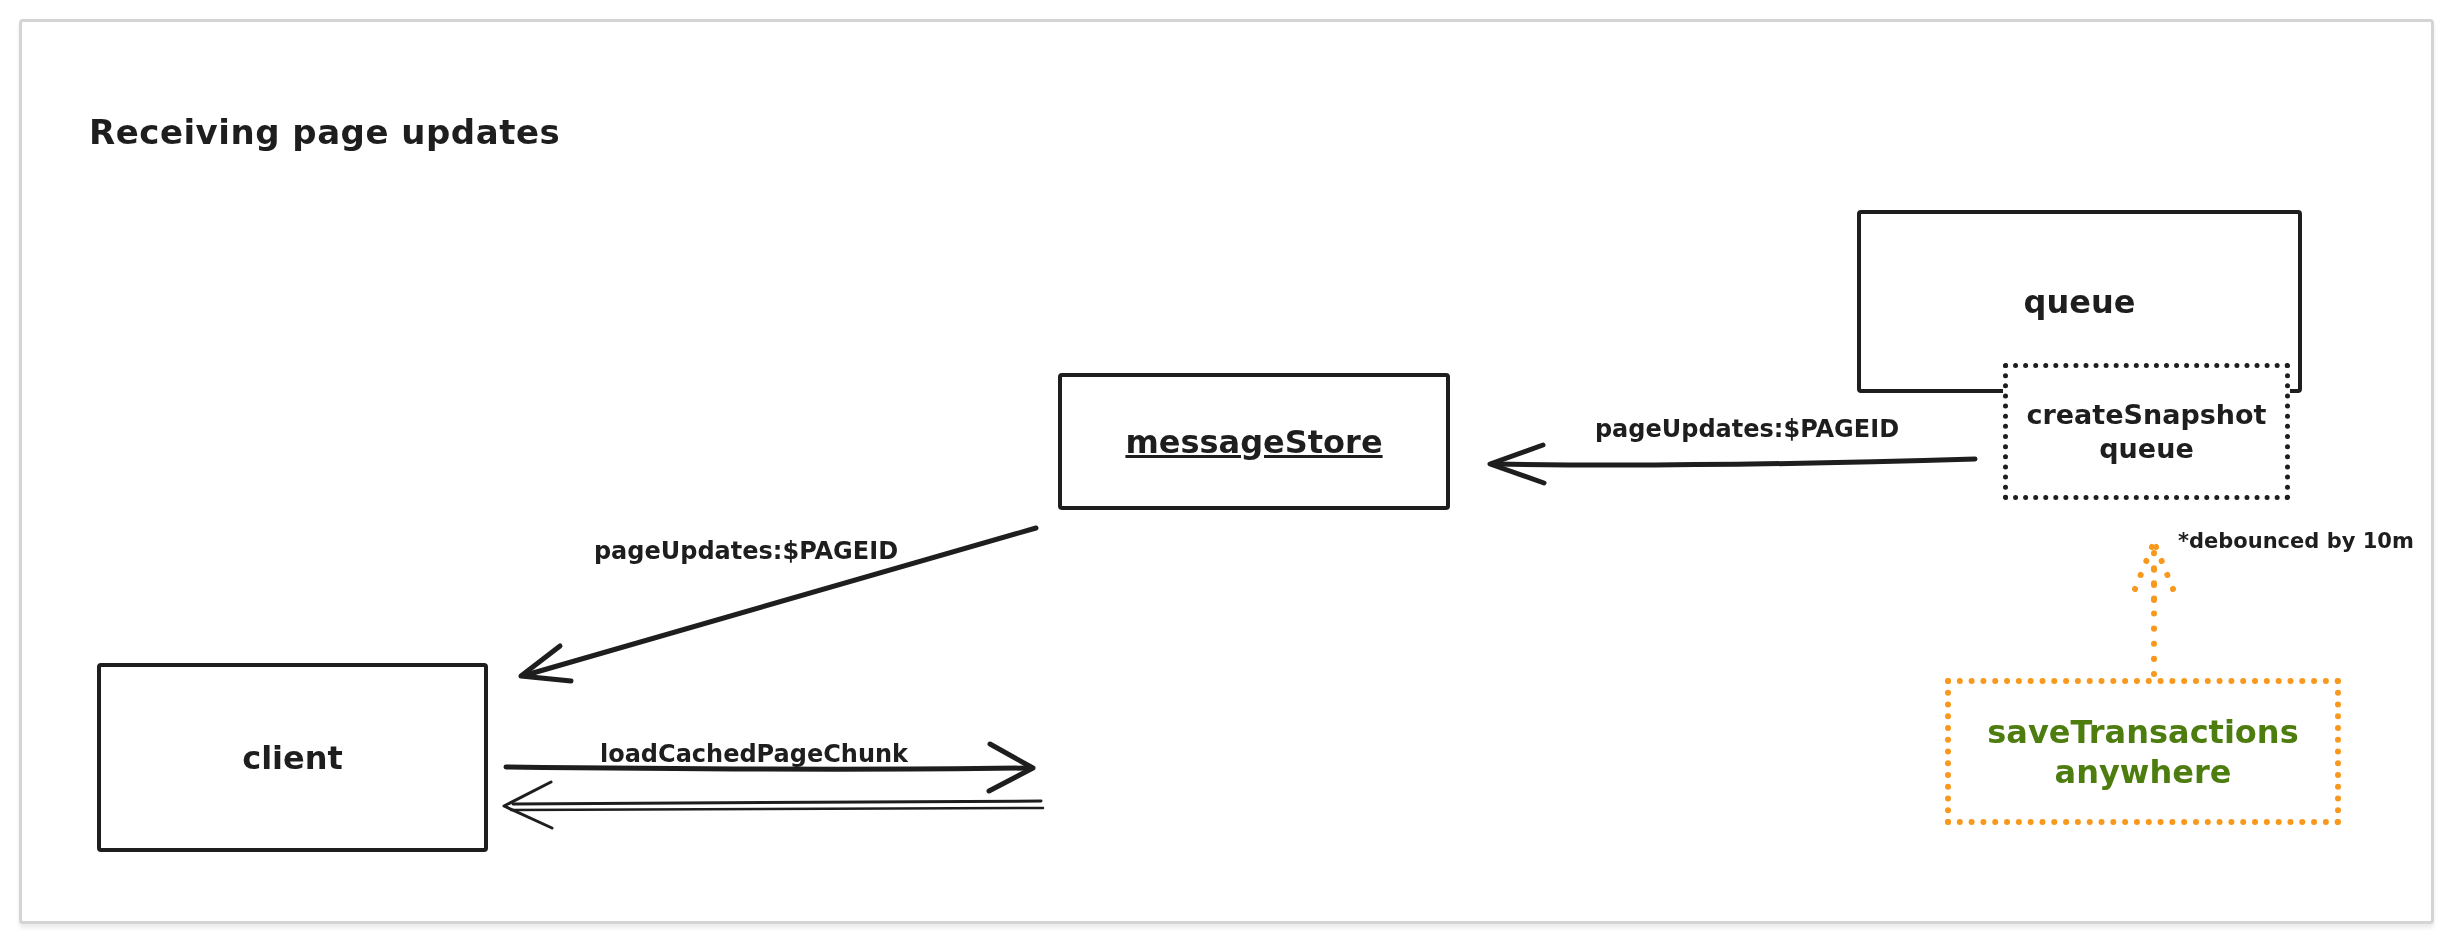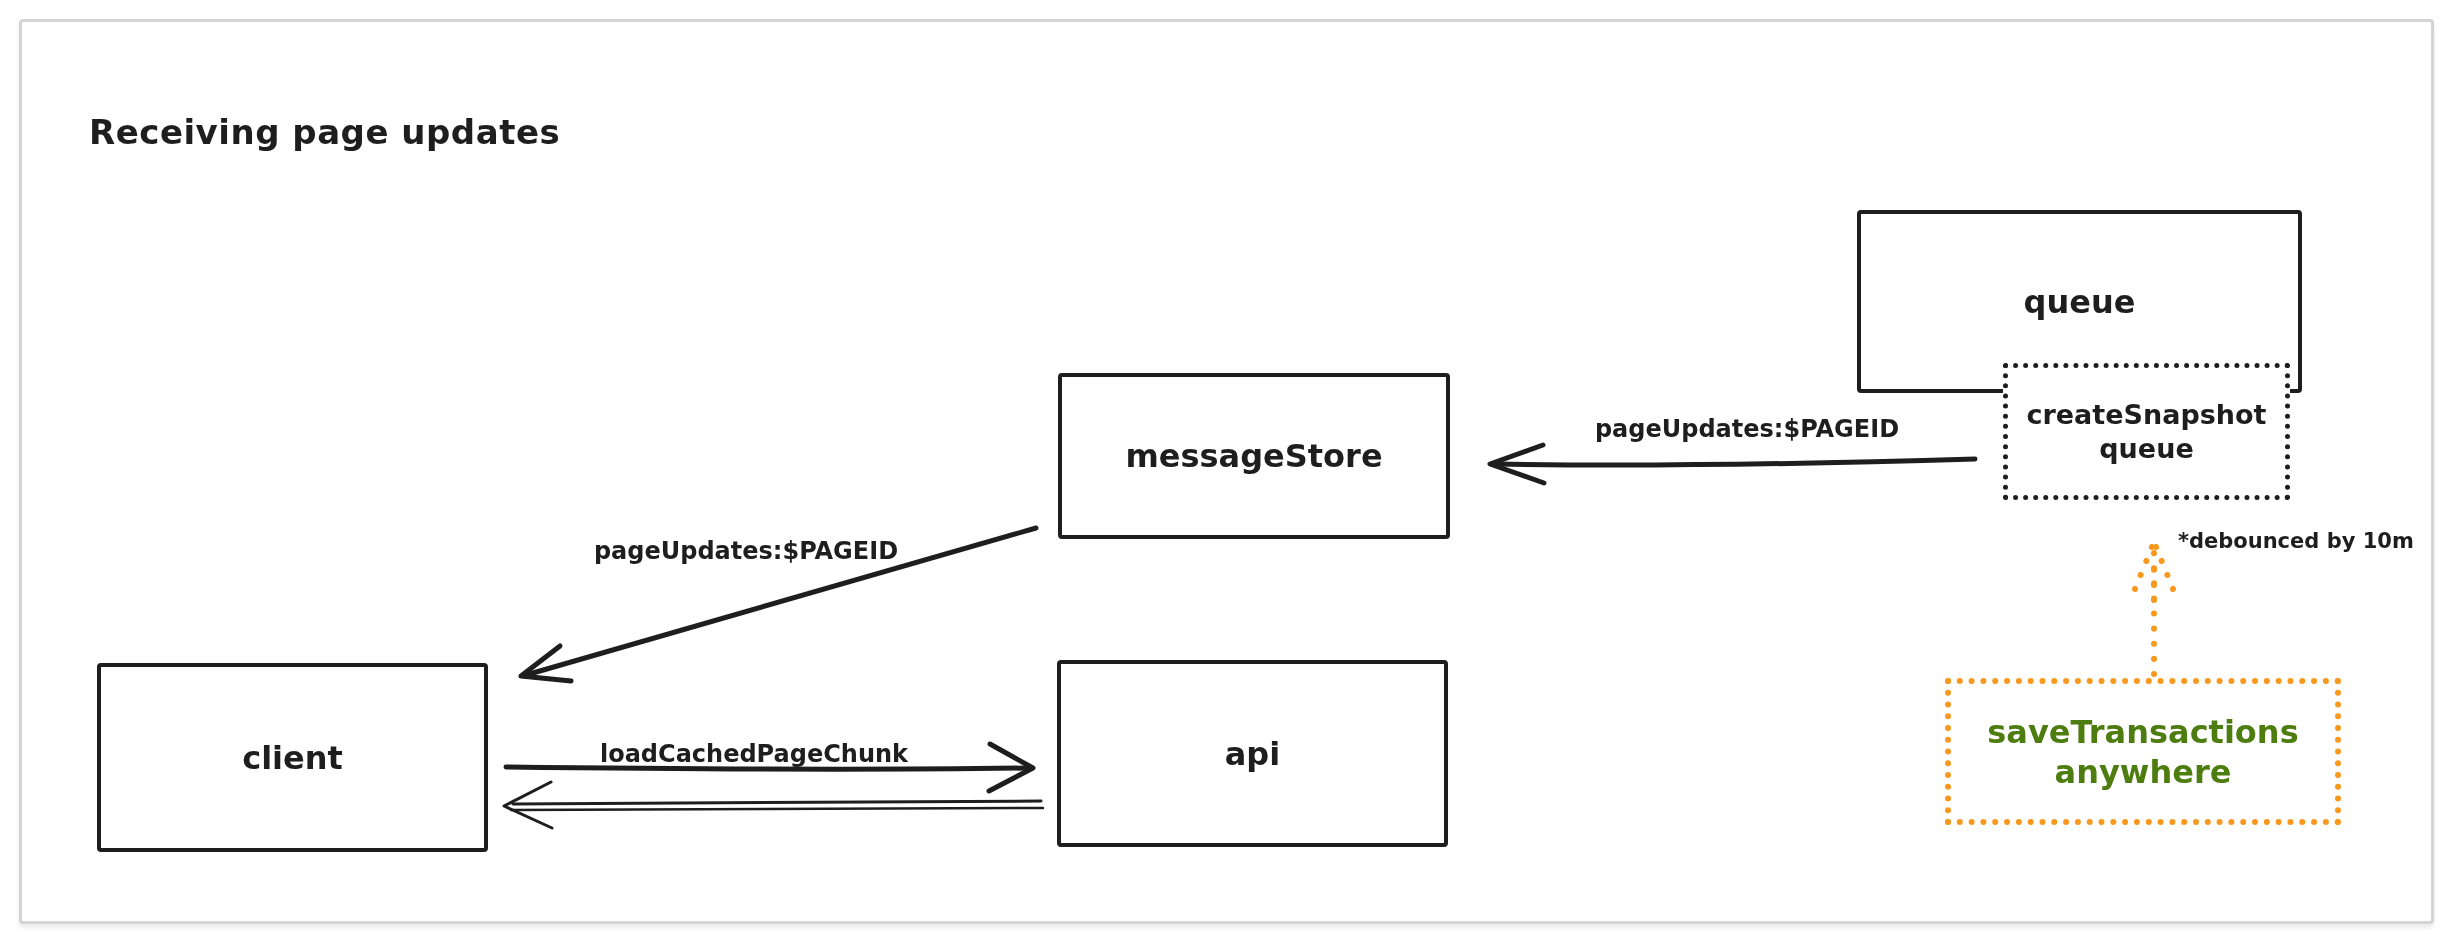--- a/index.html
+++ b/index.html
@@ -14,21 +14,21 @@
     position:absolute;left:89px;top:76px;font-size:34px;font-weight:bold;
     letter-spacing:0.5px;white-space:nowrap;margin-top:36px;
   }
   .node{
     position:absolute;display:flex;flex-direction:column;align-items:center;justify-content:center;
     text-align:center;background:#ffffff;border:4px solid #1e1e1e;border-radius:4px;
     box-sizing:border-box;font-size:32px;font-weight:bold;line-height:1.25;
   }
   .node-queue{left:1857px;top:210px;width:445px;height:183px;z-index:1;justify-content:center;}
   .node-snapshot{left:2003px;top:363px;width:287px;height:137px;border:5px dotted #1e1e1e;border-radius:2px;font-size:27px;z-index:2;text-align:center;}
-  .node-messagestore{left:1058px;top:373px;width:392px;height:166px;}
+  .node-messagestore{left:1058px;top:373px;width:392px;height:137px;text-decoration:underline;}
   .node-client{left:97px;top:663px;width:391px;height:189px;}
   .node-api{left:1057px;top:660px;width:391px;height:187px;}
   .node-savetx{left:1945px;top:678px;width:396px;height:147px;border:6px dotted #f8981d;border-radius:2px;color:#4d7c0f;z-index:2;}
   .edge-label{
     position:absolute;transform:translate(-50%,-50%);white-space:nowrap;
     font-size:24px;font-weight:bold;background:transparent;
   }
   .lbl-top{left:1747px;top:429px;}
   .lbl-diag{left:746px;top:551px;}
   .lbl-load{left:754px;top:754px;}
@@ -55,23 +55,20 @@
   </div>
 
   <div class="node node-messagestore">
     <span>messageStore</span>
   </div>
 
   <div class="node node-client">
     <span>client</span>
   </div>
 
-  <div class="node node-api">
-    <span>api</span>
-  </div>
 
   <div class="node node-savetx">
     <span>saveTransactions</span>
     <span>anywhere</span>
   </div>
 
   <div class="edge-label lbl-top">pageUpdates:$PAGEID</div>
   <div class="edge-label lbl-diag">pageUpdates:$PAGEID</div>
   <div class="edge-label lbl-load">loadCachedPageChunk</div>
   <div class="note">*debounced by 10m</div>

